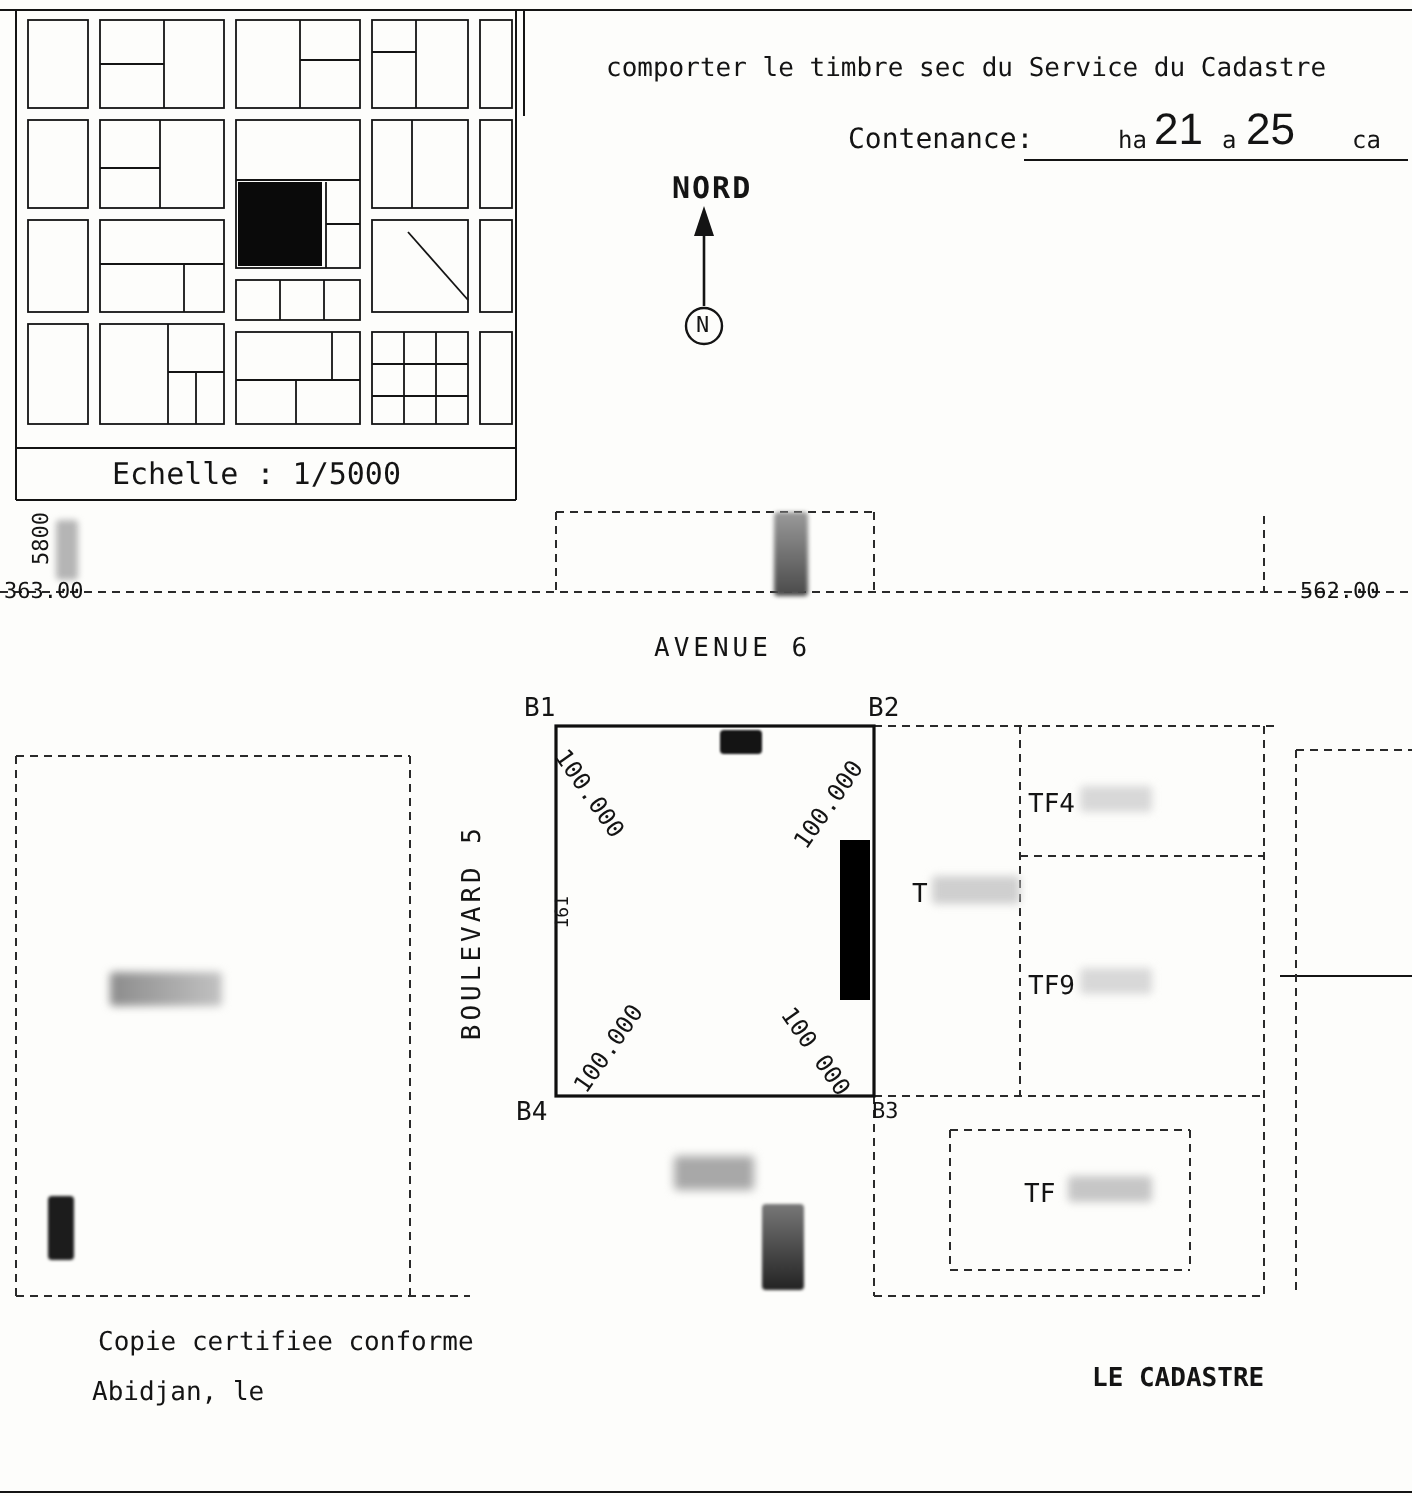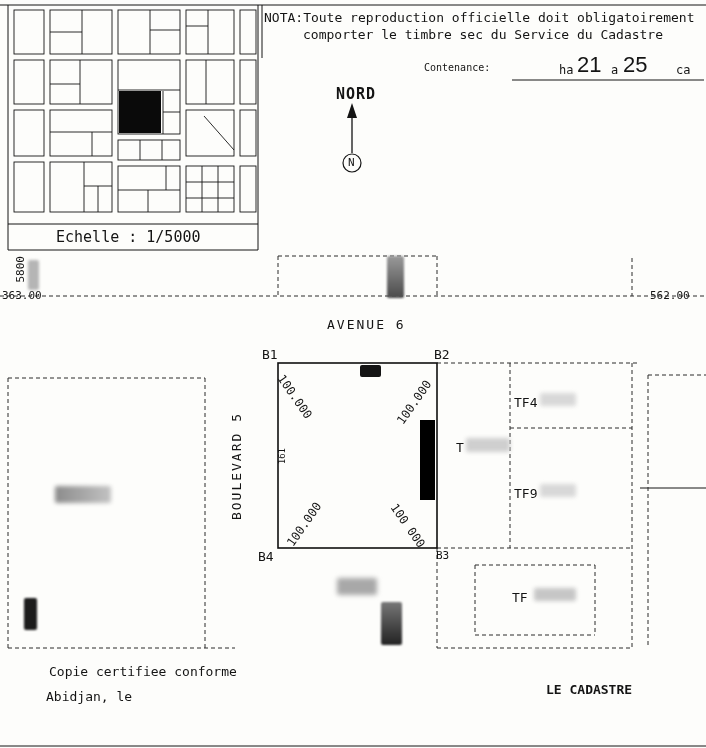--- a/index.html
+++ b/index.html
@@ -133,23 +133,22 @@
   <div class="blob" style="left:360px;top:365px;width:21px;height:12px;background:#141414;filter:blur(.5px)"></div>
   <div class="blob" style="left:55px;top:486px;width:56px;height:17px;background:linear-gradient(90deg,#8c8c8c,#c2c2c2);filter:blur(2px)"></div>
   <div class="blob" style="left:24px;top:598px;width:13px;height:32px;background:#1c1c1c;filter:blur(.8px)"></div>
   <div class="blob" style="left:337px;top:578px;width:40px;height:17px;background:#a8a8a8;filter:blur(2.5px)"></div>
   <div class="blob" style="left:381px;top:602px;width:21px;height:43px;background:linear-gradient(#777,#222);filter:blur(.8px)"></div>
   <div class="blob" style="left:466px;top:438px;width:44px;height:14px;background:#cfcfcf;filter:blur(2px)"></div>
   <div class="blob" style="left:540px;top:393px;width:36px;height:13px;background:#d8d8d8;filter:blur(2px)"></div>
   <div class="blob" style="left:540px;top:484px;width:36px;height:13px;background:#d8d8d8;filter:blur(2px)"></div>
   <div class="blob" style="left:534px;top:588px;width:42px;height:13px;background:#c6c6c6;filter:blur(2px)"></div>
 
-  <span class="t" style="left:264px;top:10px;font-size:13px">NOTA:Toute reproduction officielle doit obligatoirement</span>
   <span class="t" style="left:303px;top:27px;font-size:13px">comporter le timbre sec du Service du Cadastre</span>
-  <span class="t" style="left:424px;top:62px;font-size:10px">Contenance:</span>
+  <span class="t" style="left:424px;top:62px;font-size:14px">Contenance:</span>
   <span class="t" style="left:559px;top:63px;font-size:12px">ha</span>
   <span class="t hand" style="left:577px;top:52px;font-size:22px">21</span>
   <span class="t" style="left:611px;top:63px;font-size:12px">a</span>
   <span class="t hand" style="left:623px;top:52px;font-size:22px">25</span>
   <span class="t" style="left:676px;top:63px;font-size:12px">ca</span>
 
   <span class="t bold" style="left:336px;top:85px;font-size:15px;letter-spacing:1px">NORD</span>
   <span class="t" style="left:348px;top:156px;font-size:11px">N</span>
 
   <span class="t" style="left:56px;top:228px;font-size:15px">Echelle : 1/5000</span>

